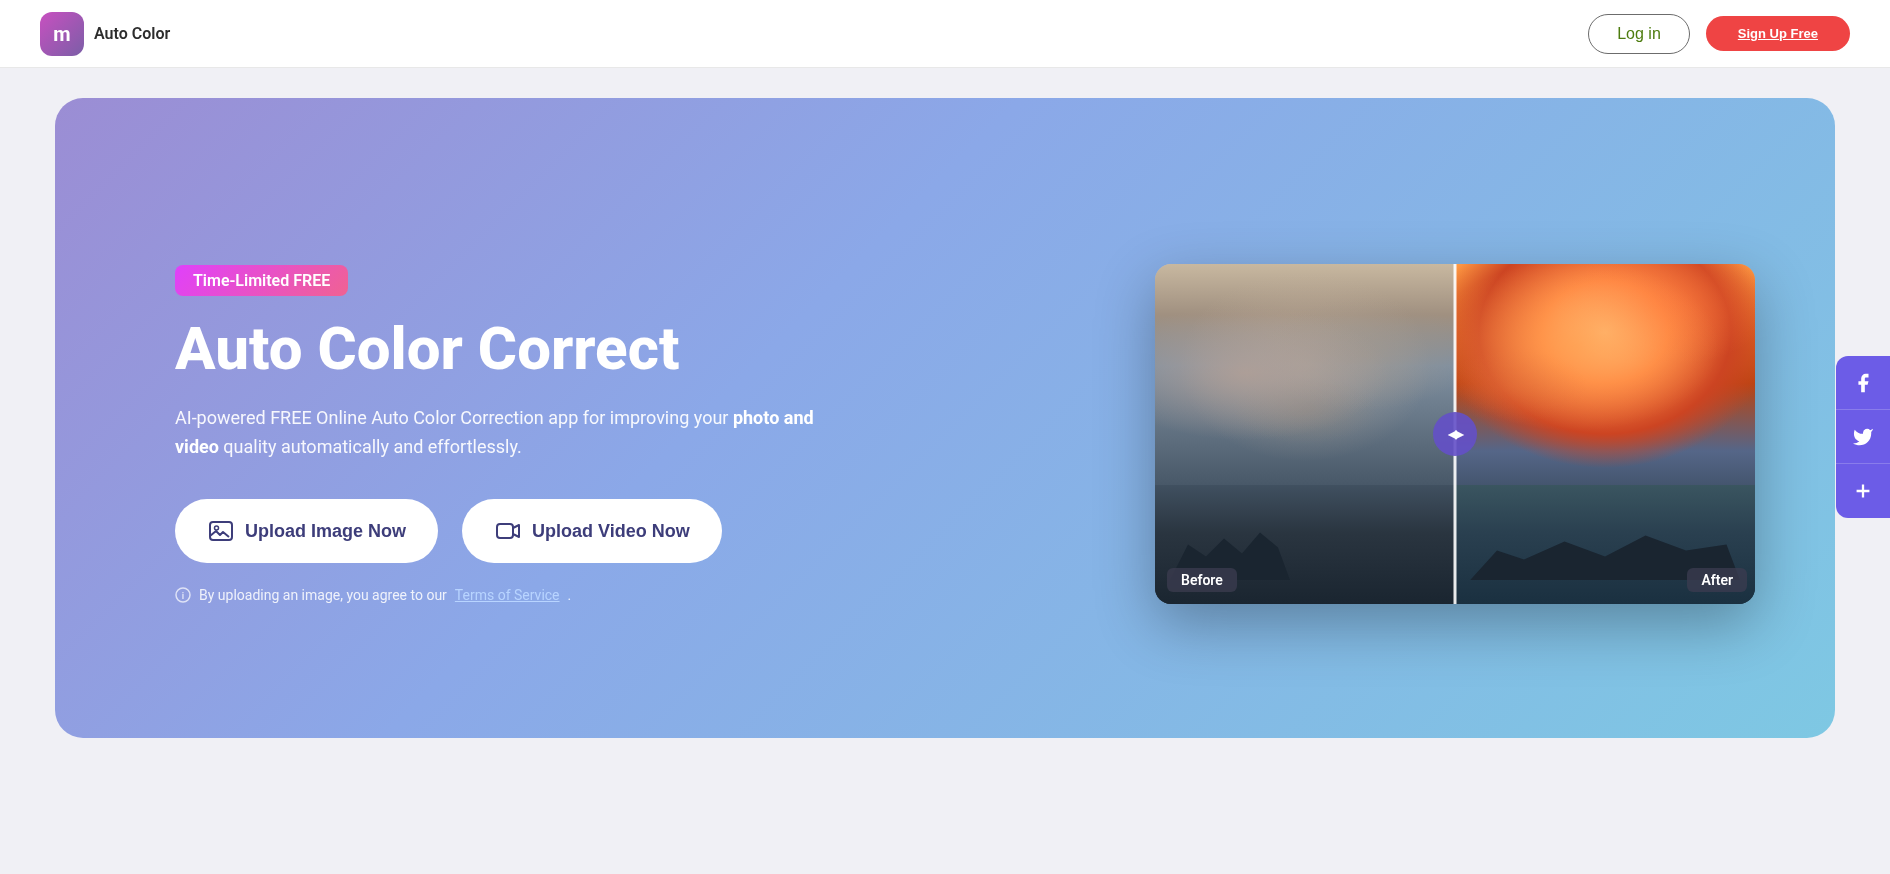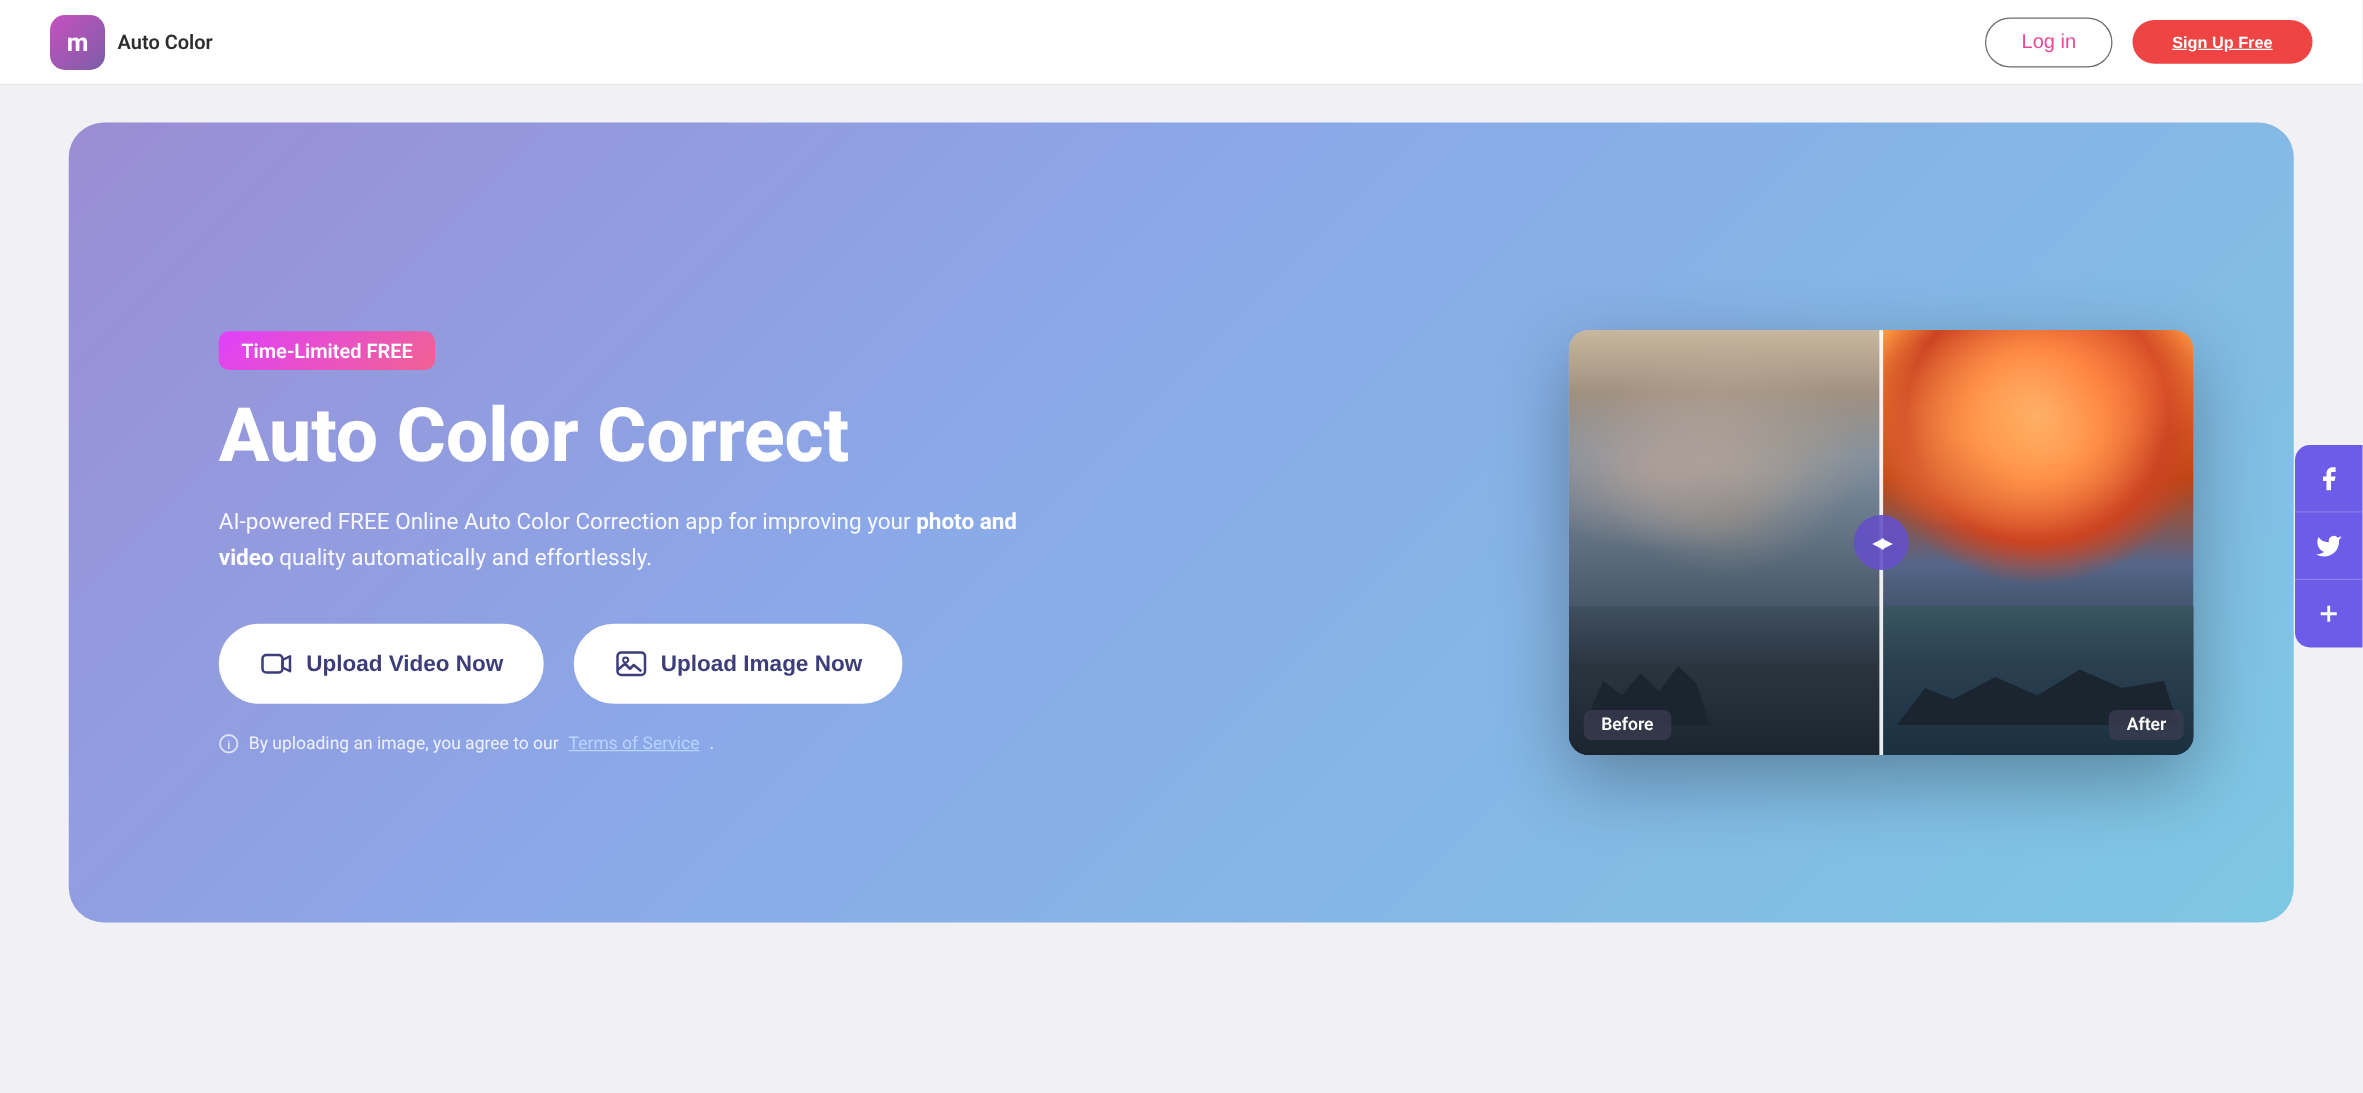--- a/index.html
+++ b/index.html
@@ -49,21 +49,21 @@
       display: flex;
       align-items: center;
       gap: 16px;
     }
     .btn-login {
       padding: 10px 28px;
       border: 1.5px solid #6c6c6c;
       border-radius: 30px;
       background: transparent;
       font-size: 16px;
-      color: #ec4899;
+      color: #4d7c0f;
       cursor: pointer;
       font-weight: 500;
     }
     .btn-signup {
       padding: 10px 32px;
       border: none;
       border-radius: 30px;
       background: #ef4444;
       color: white;
       font-size: 13px;
@@ -162,21 +162,21 @@
       cursor: pointer;
     }
 
     
     .hero-right {
       flex-shrink: 0;
       margin-left: 40px;
     }
     .before-after-container {
       position: relative;
-      width: 500px;
+      width: 600px;
       height: 340px;
       border-radius: 16px;
       overflow: hidden;
       box-shadow: 0 20px 60px rgba(0,0,0,0.3);
     }
     .image-before {
       position: absolute;
       top: 0;
       left: 0;
       width: 50%;
@@ -376,35 +376,35 @@
     <div class="hero-left">
       <div class="badge">Time-Limited FREE</div>
       <h1 class="hero-title">Auto Color Correct</h1>
       <p class="hero-description">
         <span>AI-powered FREE Online Auto Color Correction app for improving your </span><strong>photo and video</strong><span> quality automatically and effortlessly.</span>
       </p>
       <div class="upload-buttons">
         <button class="btn-upload">
           <span class="icon-svg">
             <svg width="26" height="26" viewBox="0 0 26 26" fill="none" xmlns="http://www.w3.org/2000/svg">
-              <rect x="2" y="6" width="16" height="14" rx="3" stroke="#3d3d7a" stroke-width="2" fill="none"></rect>
-              <path d="M18 10l6-3v12l-6-3V10z" stroke="#3d3d7a" stroke-width="2" fill="none" stroke-linejoin="round"></path>
-            </svg>
-          </span>
-          <span>Upload Video Now</span>
-        </button>
-        <button class="btn-upload">
-          <span class="icon-svg">
-            <svg width="26" height="26" viewBox="0 0 26 26" fill="none" xmlns="http://www.w3.org/2000/svg">
               <rect x="2" y="4" width="22" height="18" rx="3" stroke="#3d3d7a" stroke-width="2" fill="none"></rect>
               <circle cx="8.5" cy="10" r="2" stroke="#3d3d7a" stroke-width="1.5" fill="none"></circle>
               <path d="M2 18l6-5 4 4 3-3 6 5" stroke="#3d3d7a" stroke-width="2" fill="none" stroke-linejoin="round"></path>
             </svg>
           </span>
           <span>Upload Image Now</span>
+        </button>
+        <button class="btn-upload">
+          <span class="icon-svg">
+            <svg width="26" height="26" viewBox="0 0 26 26" fill="none" xmlns="http://www.w3.org/2000/svg">
+              <rect x="2" y="6" width="16" height="14" rx="3" stroke="#3d3d7a" stroke-width="2" fill="none"></rect>
+              <path d="M18 10l6-3v12l-6-3V10z" stroke="#3d3d7a" stroke-width="2" fill="none" stroke-linejoin="round"></path>
+            </svg>
+          </span>
+          <span>Upload Video Now</span>
         </button>
       </div>
       <div class="terms-line">
         <svg width="16" height="16" viewBox="0 0 16 16" fill="none">
           <circle cx="8" cy="8" r="7" stroke="rgba(255,255,255,0.7)" stroke-width="1.5" fill="none"></circle>
           <text x="8" y="12" text-anchor="middle" fill="rgba(255,255,255,0.7)" font-size="9" font-weight="bold">i</text>
         </svg>
         <span>By uploading an image, you agree to our </span>
         <span class="terms-link">Terms of Service</span>
         <span>.</span>

